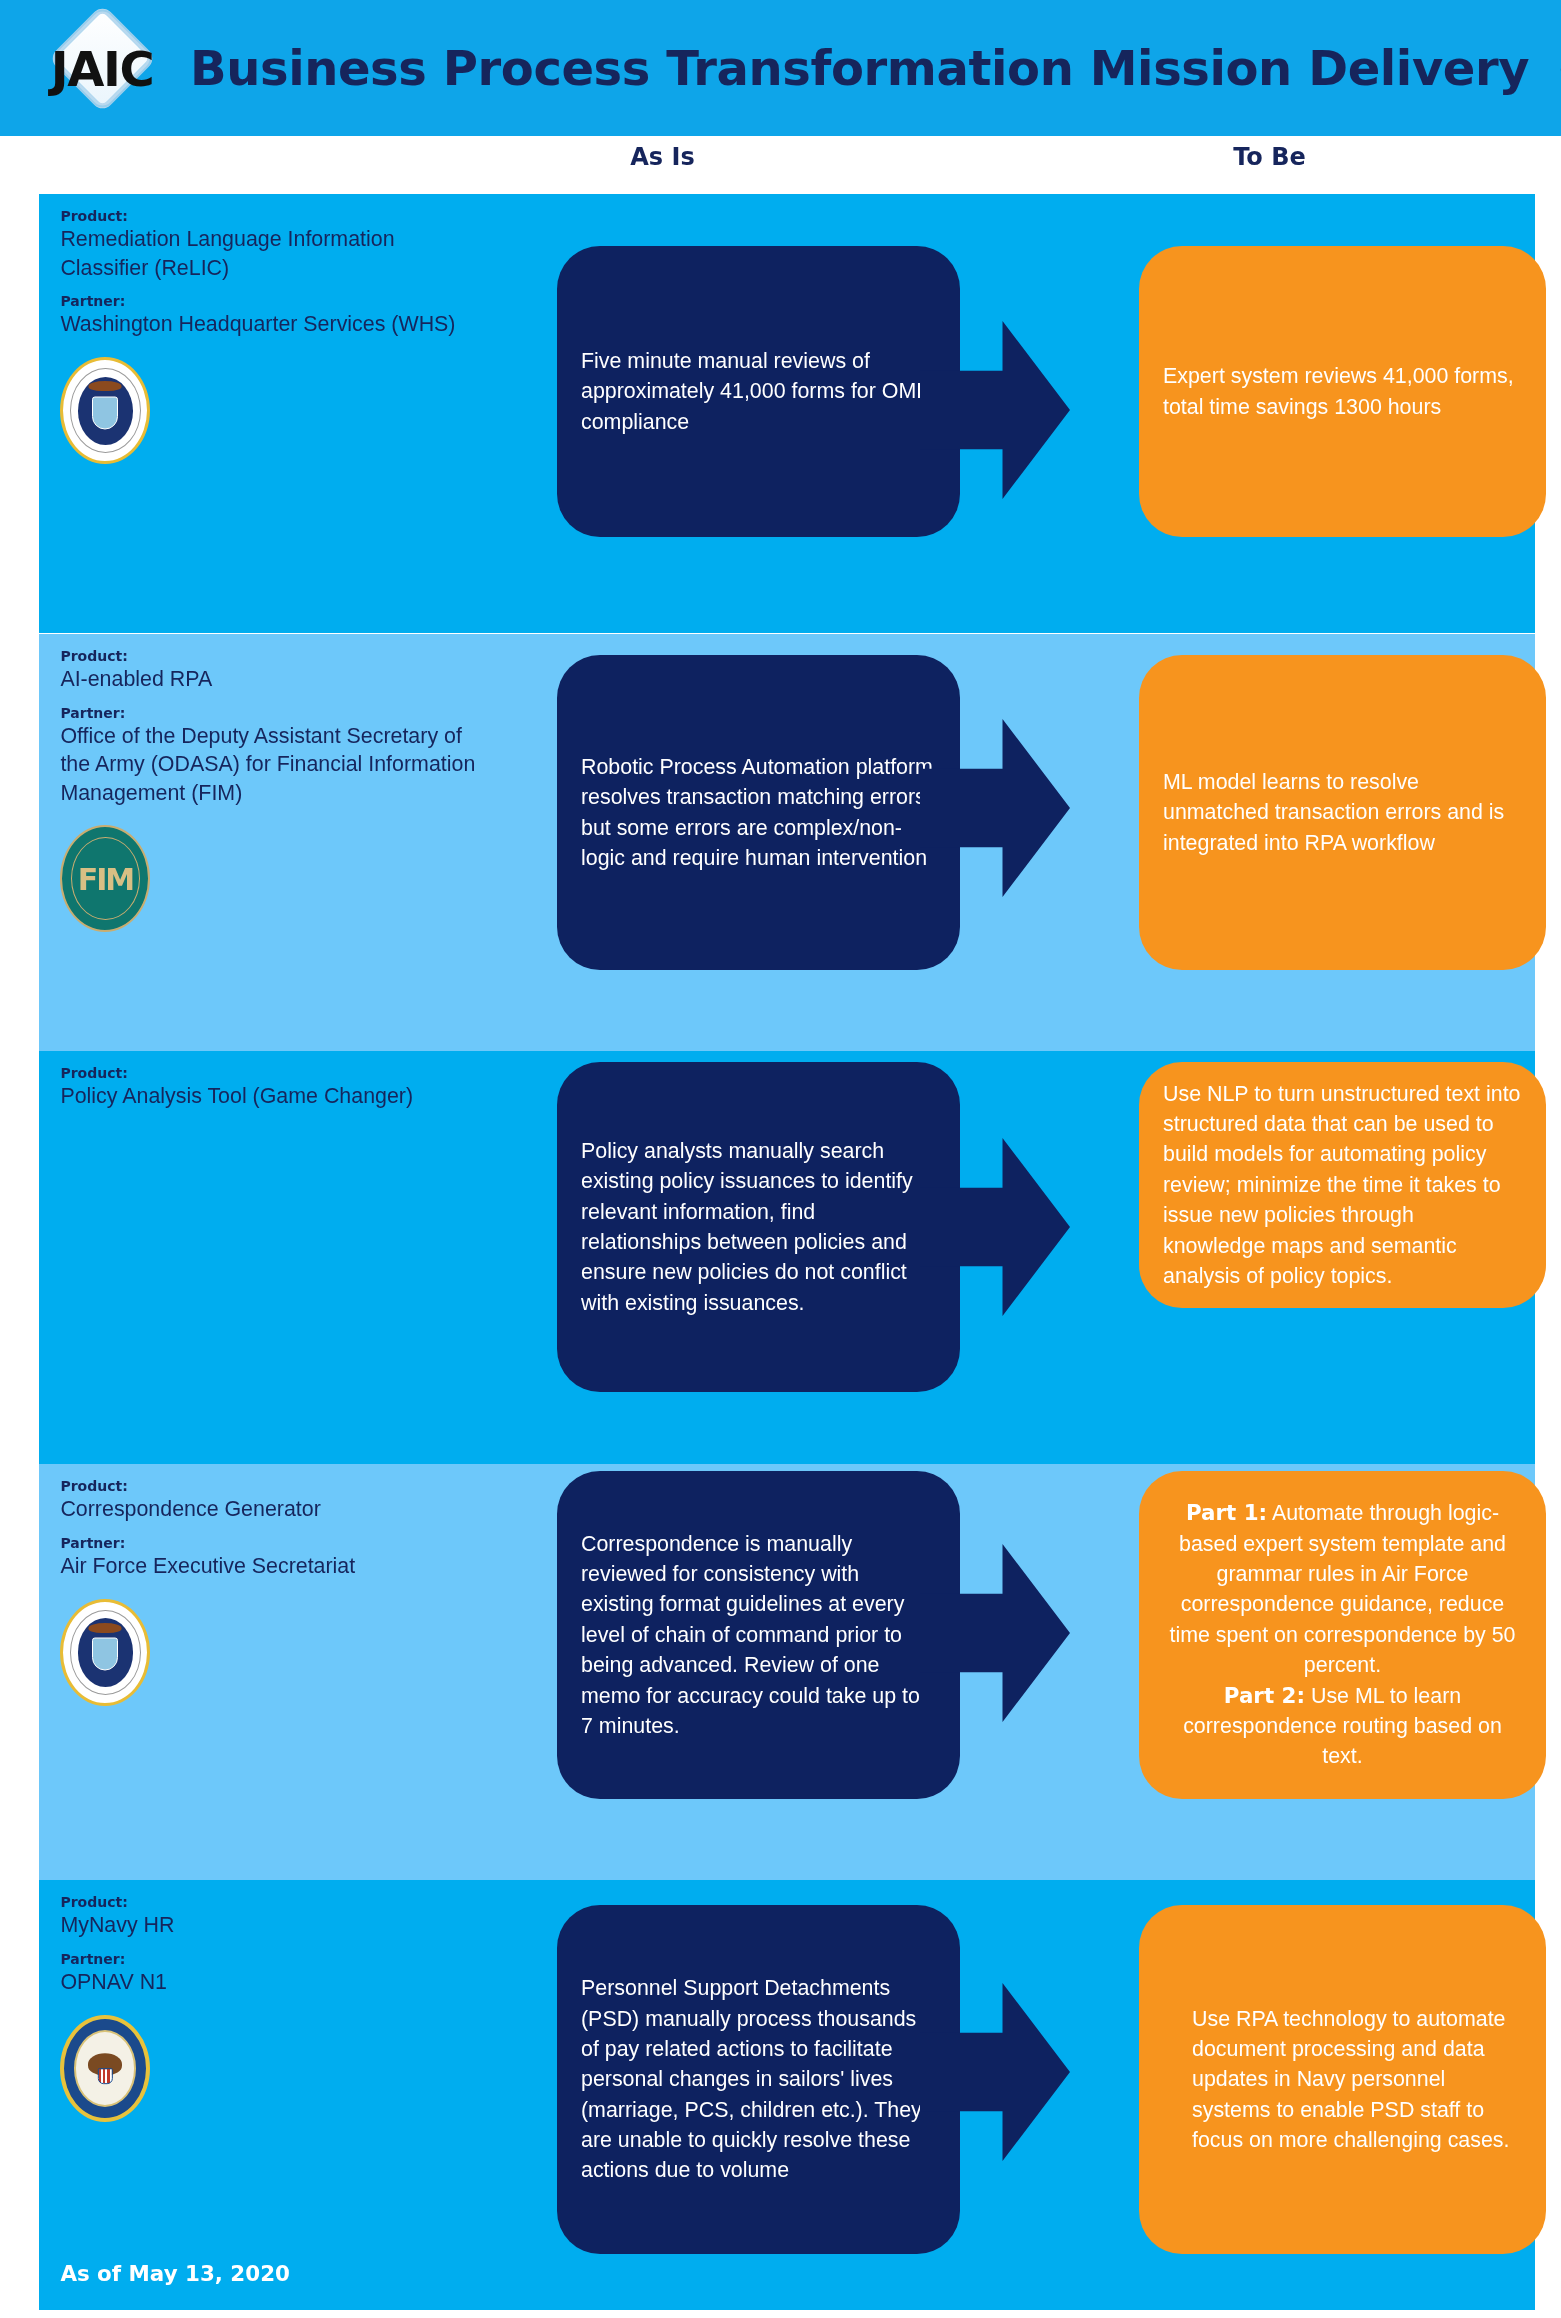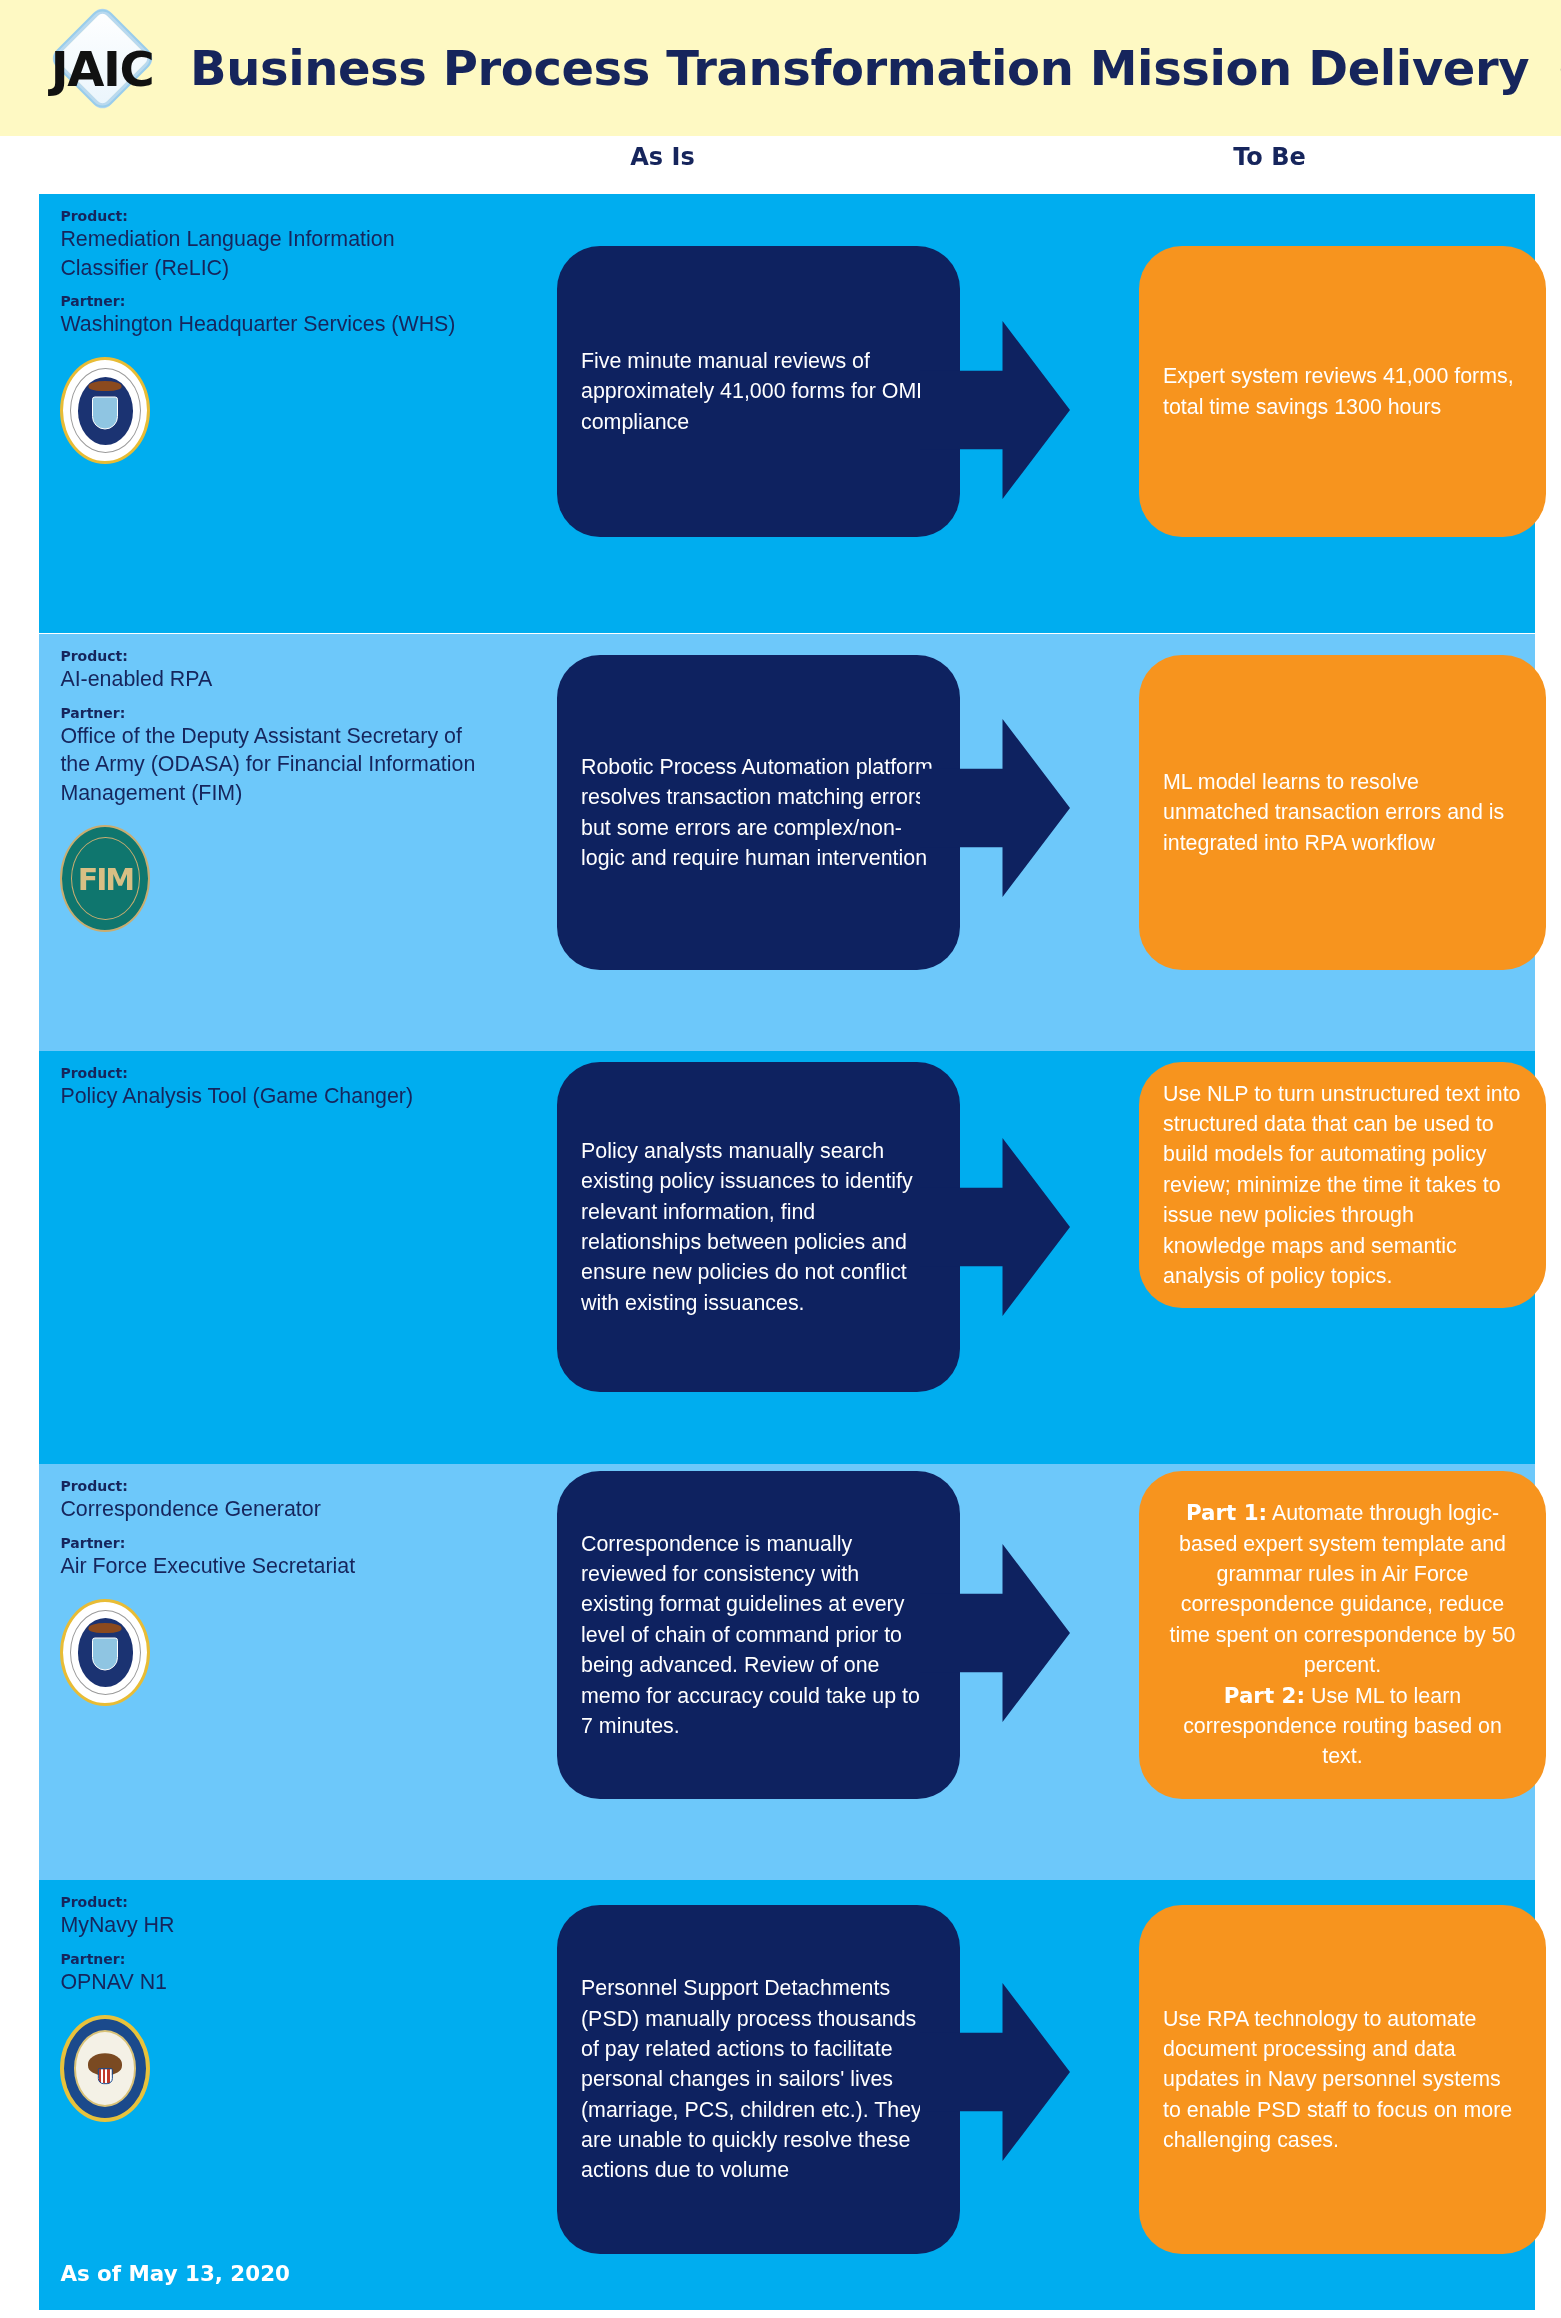--- a/index.html
+++ b/index.html
@@ -12,21 +12,21 @@
     overflow: hidden;
     position: relative;
   }
 
   
   .header {
     position: absolute;
     top: 0; left: 0;
     width: 1562px;
     height: 136px;
-    background: #fef9c3;
+    background: #0ea5e9;
     display: flex;
     align-items: center;
   }
 
   .logo-wrap {
     position: relative;
     width: 150px;
     height: 107px;
     margin-left: 27px;
     flex: none;
@@ -404,18 +404,18 @@
               <div class="seal-navy-shield"></div>
             </div>
           </div>
         </div>
         <div class="footer-asof">As of May 13, 2020</div>
       </div>
       <div class="asis-box" style="top:1762px;height:349px;width:403px;">
         <div class="asis-text">Personnel Support Detachments (PSD) manually process thousands of pay related actions to facilitate personal changes in sailors' lives (marriage, PCS, children etc.).  They are unable to quickly resolve these actions due to volume</div>
       </div>
       <div class="arrow" style="top:1840px;left:881px;"></div>
-      <div class="tobe-box" style="top:1762px;height:349px;">
+      <div class="tobe-box" style="top:1762px;height:349px;padding-left:29px;">
         <div class="tobe-text">Use RPA technology to automate document processing and data updates in Navy personnel systems to enable PSD staff to focus on more challenging cases.</div>
       </div>
     </div>
 </div>
 
 
 </body></html>

